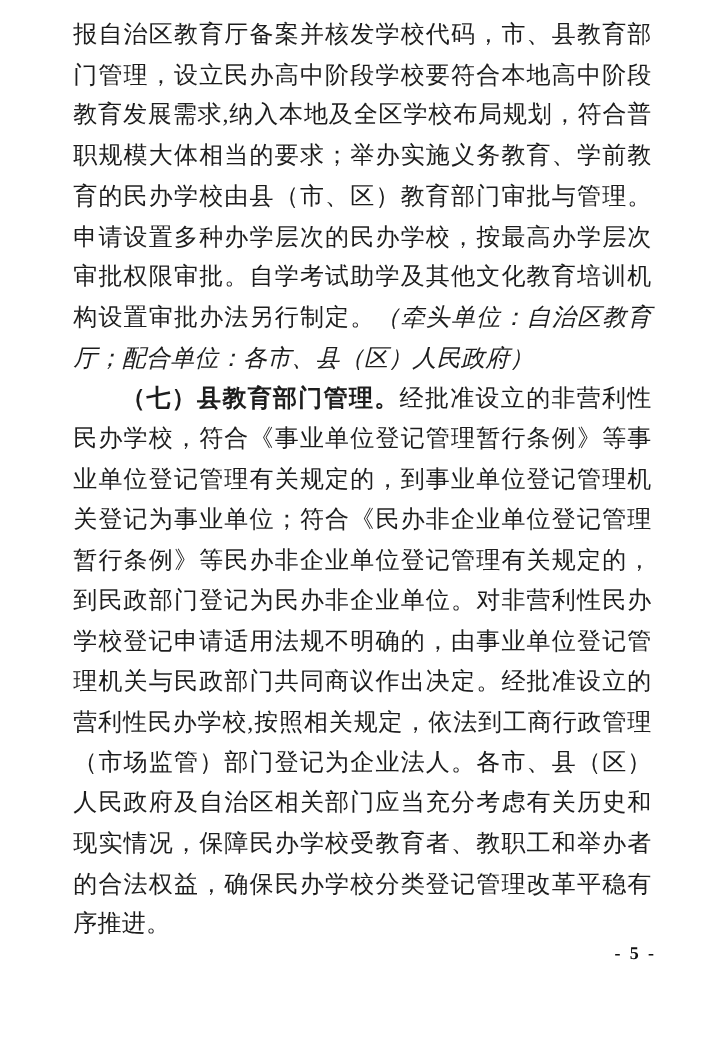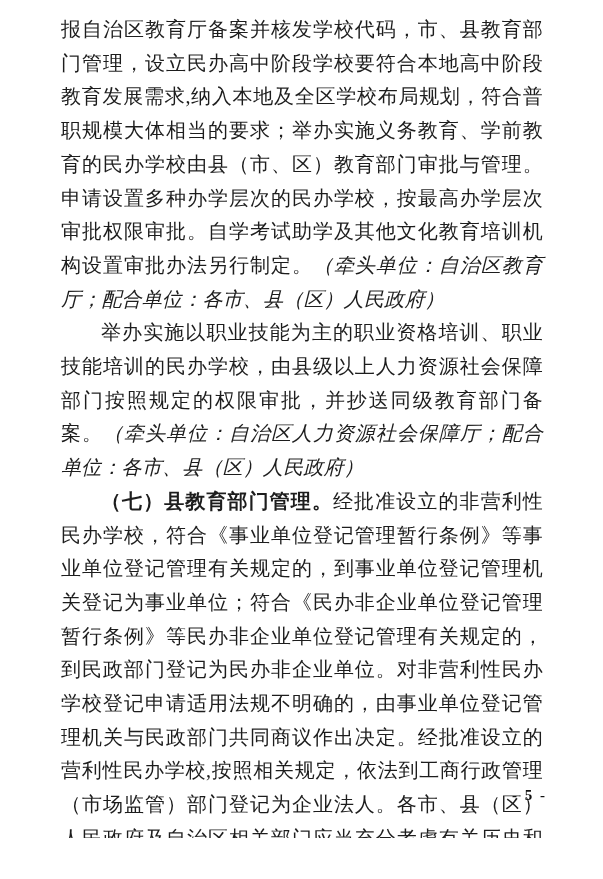--- a/index.html
+++ b/index.html
@@ -53,17 +53,16 @@
     color: #111111;
     letter-spacing: 2px;
   }
 </style>
 </head>
 <body>
 
 <div class="page">
   <div class="text-block" id="paragraphs">
       <p><span class="seg-normal">报自治区教育厅备案并核发学校代码，市、县教育部门管理，设立民办高中阶段学校要符合本地高中阶段教育发展需求,纳入本地及全区学校布局规划，符合普职规模大体相当的要求；举办实施义务教育、学前教育的民办学校由县（市、区）教育部门审批与管理。申请设置多种办学层次的民办学校，按最高办学层次审批权限审批。自学考试助学及其他文化教育培训机构设置审批办法另行制定。</span><span class="seg-kai">（牵头单位：自治区教育厅；配合单位：各市、县（区）人民政府）</span></p>
-      <p class="indent"><span class="seg-normal">举办实施以职业技能为主的职业资格培训、职业技能培训的民办学校，由县级以上人力资源社会保障部门按照规定的权限审批，并抄送同级教育部门备案。</span><span class="seg-kai">（牵头单位：自治区人力资源社会保障厅；配合单位：各市、县（区）人民政府）</span></p>
       <p class="indent"><span class="seg-bold">（七）县教育部门管理。</span><span class="seg-normal">经批准设立的非营利性民办学校，符合《事业单位登记管理暂行条例》等事业单位登记管理有关规定的，到事业单位登记管理机关登记为事业单位；符合《民办非企业单位登记管理暂行条例》等民办非企业单位登记管理有关规定的，到民政部门登记为民办非企业单位。对非营利性民办学校登记申请适用法规不明确的，由事业单位登记管理机关与民政部门共同商议作出决定。经批准设立的营利性民办学校,按照相关规定，依法到工商行政管理（市场监管）部门登记为企业法人。各市、县（区）人民政府及自治区相关部门应当充分考虑有关历史和现实情况，保障民办学校受教育者、教职工和举办者的合法权益，确保民办学校分类登记管理改革平稳有序推进。</span></p>
     </div>
   <div class="page-number">- 5 -</div>
 </div>
 
 </body></html>

